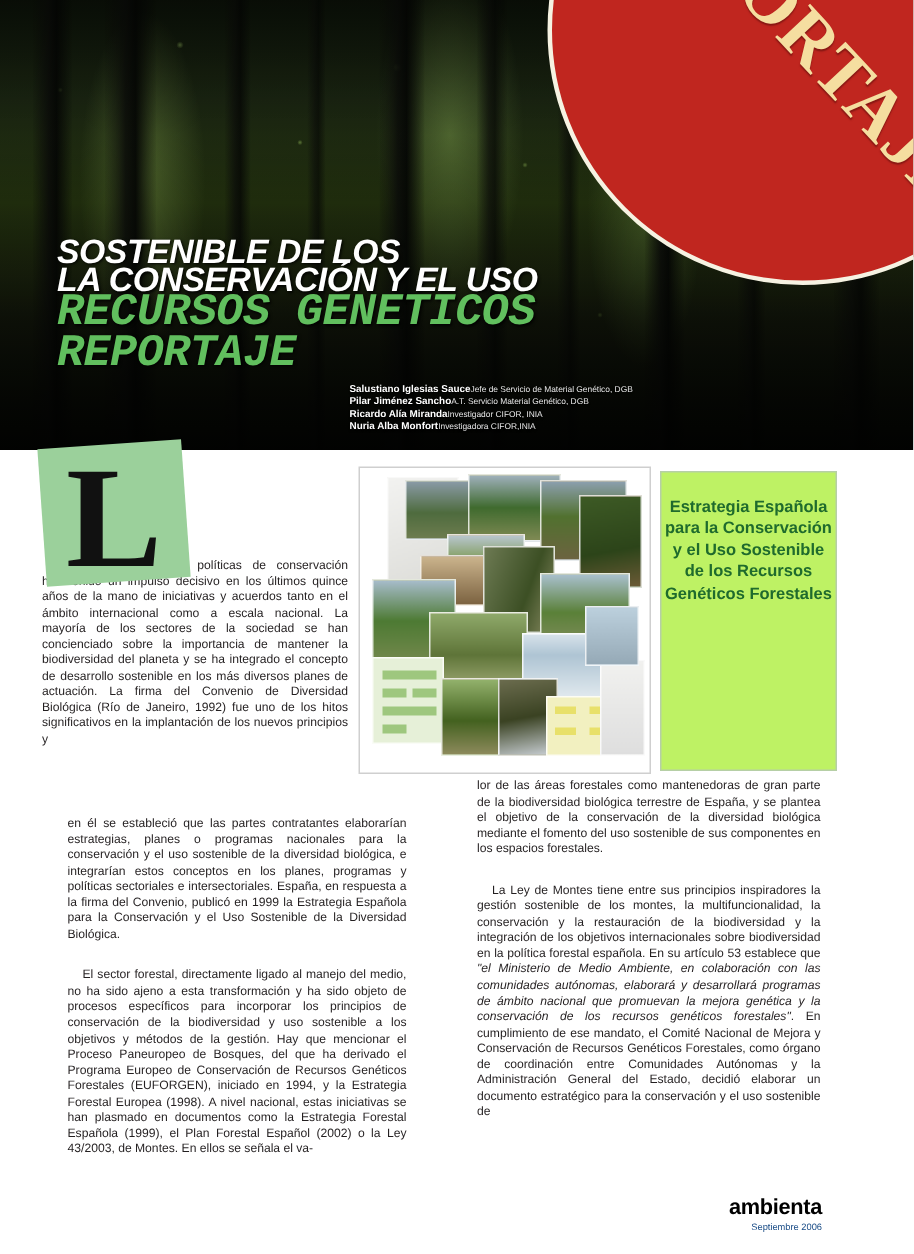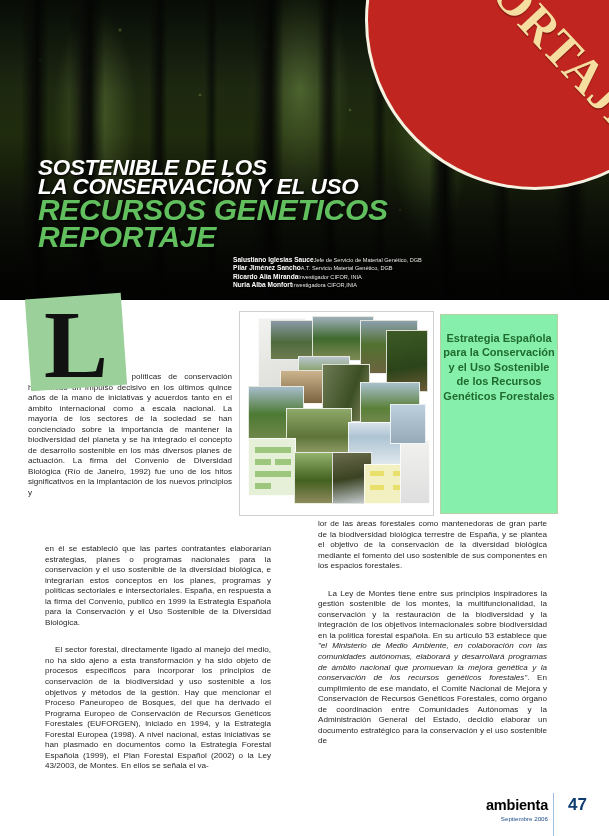--- a/index.html
+++ b/index.html
@@ -75,21 +75,21 @@
   
   .headline {
     position:absolute; left:38px; top:158px; width:440px;
     font-weight:700; font-style:italic;
     font-size:22.5px; line-height:19px; letter-spacing:-.3px;
   }
   .headline .w { color:#ffffff; text-shadow:1px 1px 2px rgba(0,0,0,.85); display:block; }
   .headline .g { color:#61bf5e; text-shadow:1px 1px 2px rgba(0,0,0,.8); display:block;
                  font-size:30px; line-height:27px; }
   .headline .l1 { margin-bottom:0; }
-  .hl-green-wrap { margin-top:21px; }
+  .hl-green-wrap { margin-top:21px;font-family:Liberation Mono, monospace; }
 
   
   .authors {
     position:absolute; left:233px; top:256px; width:250px;
     color:#ffffff; font-size:5.9px; line-height:7.4px;
     text-shadow:0 1px 1px rgba(0,0,0,.9);
   }
   .authors .row { white-space:nowrap; }
   .authors .nm { font-weight:700; font-size:6.6px; }
   .authors .rl { font-weight:400; font-size:5.6px; color:#e8e8e8; }
@@ -150,21 +150,21 @@
   .p14{left:54px; top:140px; width:44px; height:52px; background:linear-gradient(180deg,#93b26c,#43611f 55%,#8d8a5c);}
   .p15{left:92px; top:140px; width:40px; height:52px; background:linear-gradient(170deg,#6b6c4e,#3a4222 50%,#c9cfd4);}
   .p16{left:124px; top:152px; width:48px; height:40px; background:#f2f0c0;}
   .p17{left:160px; top:128px; width:30px; height:64px; background:linear-gradient(180deg,#f1f1ef,#dedede);}
   .p18{left:150px; top:92px; width:36px; height:40px; background:linear-gradient(180deg,#bcd0dd,#95a9b6);}
   .diag-line { position:absolute; background:rgba(60,90,40,.35); }
 
   
   .sidebox {
     position:absolute; left:440px; top:314px; width:118px; height:200px;
-    background:#86efac; border:1px solid #b6cfa6;
+    background:#bef264; border:1px solid #b6cfa6;
     display:flex; align-items:flex-start; justify-content:center;
     padding-top:16px;
   }
   .sidebox .txt {
     color:#1f6b2d; font-weight:700; font-size:11px; line-height:14.4px;
     text-align:center; width:100%;
   }
   .brand {
     position:absolute; right:61px; top:798px;
     text-align:right;
@@ -280,17 +280,14 @@
   </div>
 
   <div class="sidebox">
     <div class="txt">Estrategia Española para la Conservación y el Uso Sostenible de los Recursos Genéticos Forestales</div>
   </div>
 
   <div class="brand">
     <div class="nm">ambienta</div>
     <div class="dt">Septiembre 2006</div>
   </div>
-  <div class="pagebox">
-    <div class="num">47</div>
-  </div>
 
 </div>
 
 </body></html>

